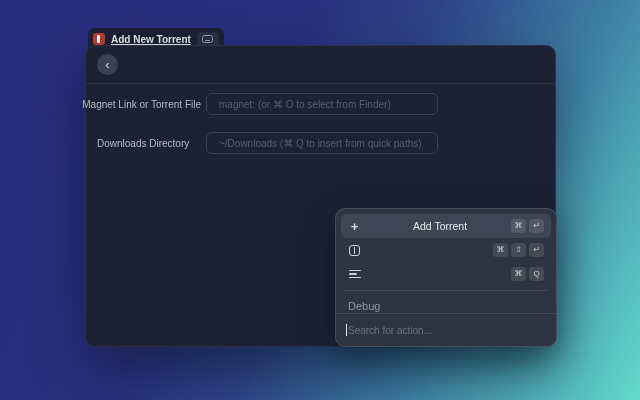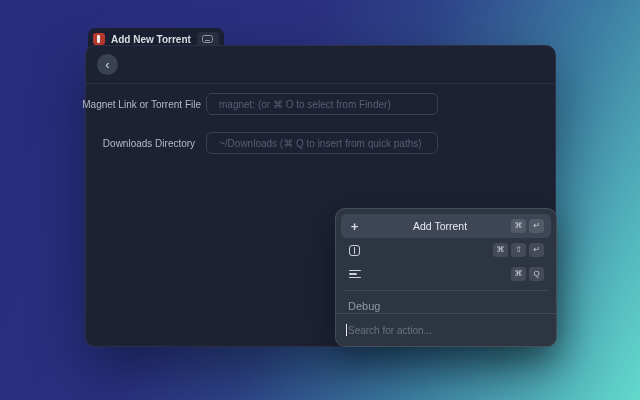--- a/index.html
+++ b/index.html
@@ -19,21 +19,21 @@
     padding: 0 5px 0 5px; z-index: 1;
   }
   .app-icon {
     width: 12px; height: 12px; border-radius: 3px; background: #c03b2f;
     position: relative; flex: 0 0 auto;
   }
   .app-icon::after {
     content: ""; position: absolute; left: 4px; top: 2px;
     width: 3px; height: 8px; background: #f3f4f6; border-radius: 1px;
   }
-  .tab-title { font-size: 10px; font-weight: 700; color: #e9ebef; white-space: nowrap; }
+  .tab-title { font-size: 10px; font-weight: 700; color: #e9ebef; white-space: nowrap; text-decoration: underline; }
   .tab-trailing {
     width: 22px; height: 15px; border-radius: 4px; background: rgba(255,255,255,0.07);
     display: flex; align-items: center; justify-content: center;
   }
   .drive-glyph { width: 11px; height: 8px; border: 1px solid #99a0ad; border-radius: 2.5px; position: relative; }
   .drive-glyph::after { content: ""; position: absolute; left: 2px; bottom: 1px; width: 5px; height: 1px; background: #99a0ad; }
 
   
   .window {
     position: absolute; left: 85px; top: 45px; width: 471px; height: 302px;
@@ -51,21 +51,21 @@
     color: #d3d7de; font-size: 13px; line-height: 19px; text-align: center;
     font-family: "Liberation Sans", sans-serif;
   }
 
   .form { position: absolute; left: 0; top: 38px; right: 0; }
   .field-row { position: absolute; left: 0; right: 0; display: block; }
   .field-row.r1 { top: 9px; }
   .field-row.r2 { top: 48px; }
   .field-label {
     position: absolute; left: 11px; width: 104px; top: 6px;
-    text-align: center; font-size: 10px; font-weight: 500; color: #b5bac5;
+    text-align: left; font-size: 10px; font-weight: 500; color: #b5bac5;
     white-space: nowrap; direction: rtl;
   }
   .field-input {
     position: absolute; left: 120px; width: 232px; height: 22px;
     background: transparent; border: 1px solid #3a4156; border-radius: 6px;
     color: #e8eaee; font-size: 10px; padding: 0 12px;
     font-family: "Liberation Sans", sans-serif; outline: none;
   }
   .field-input::placeholder { color: #575f73; opacity: 1; }
 

